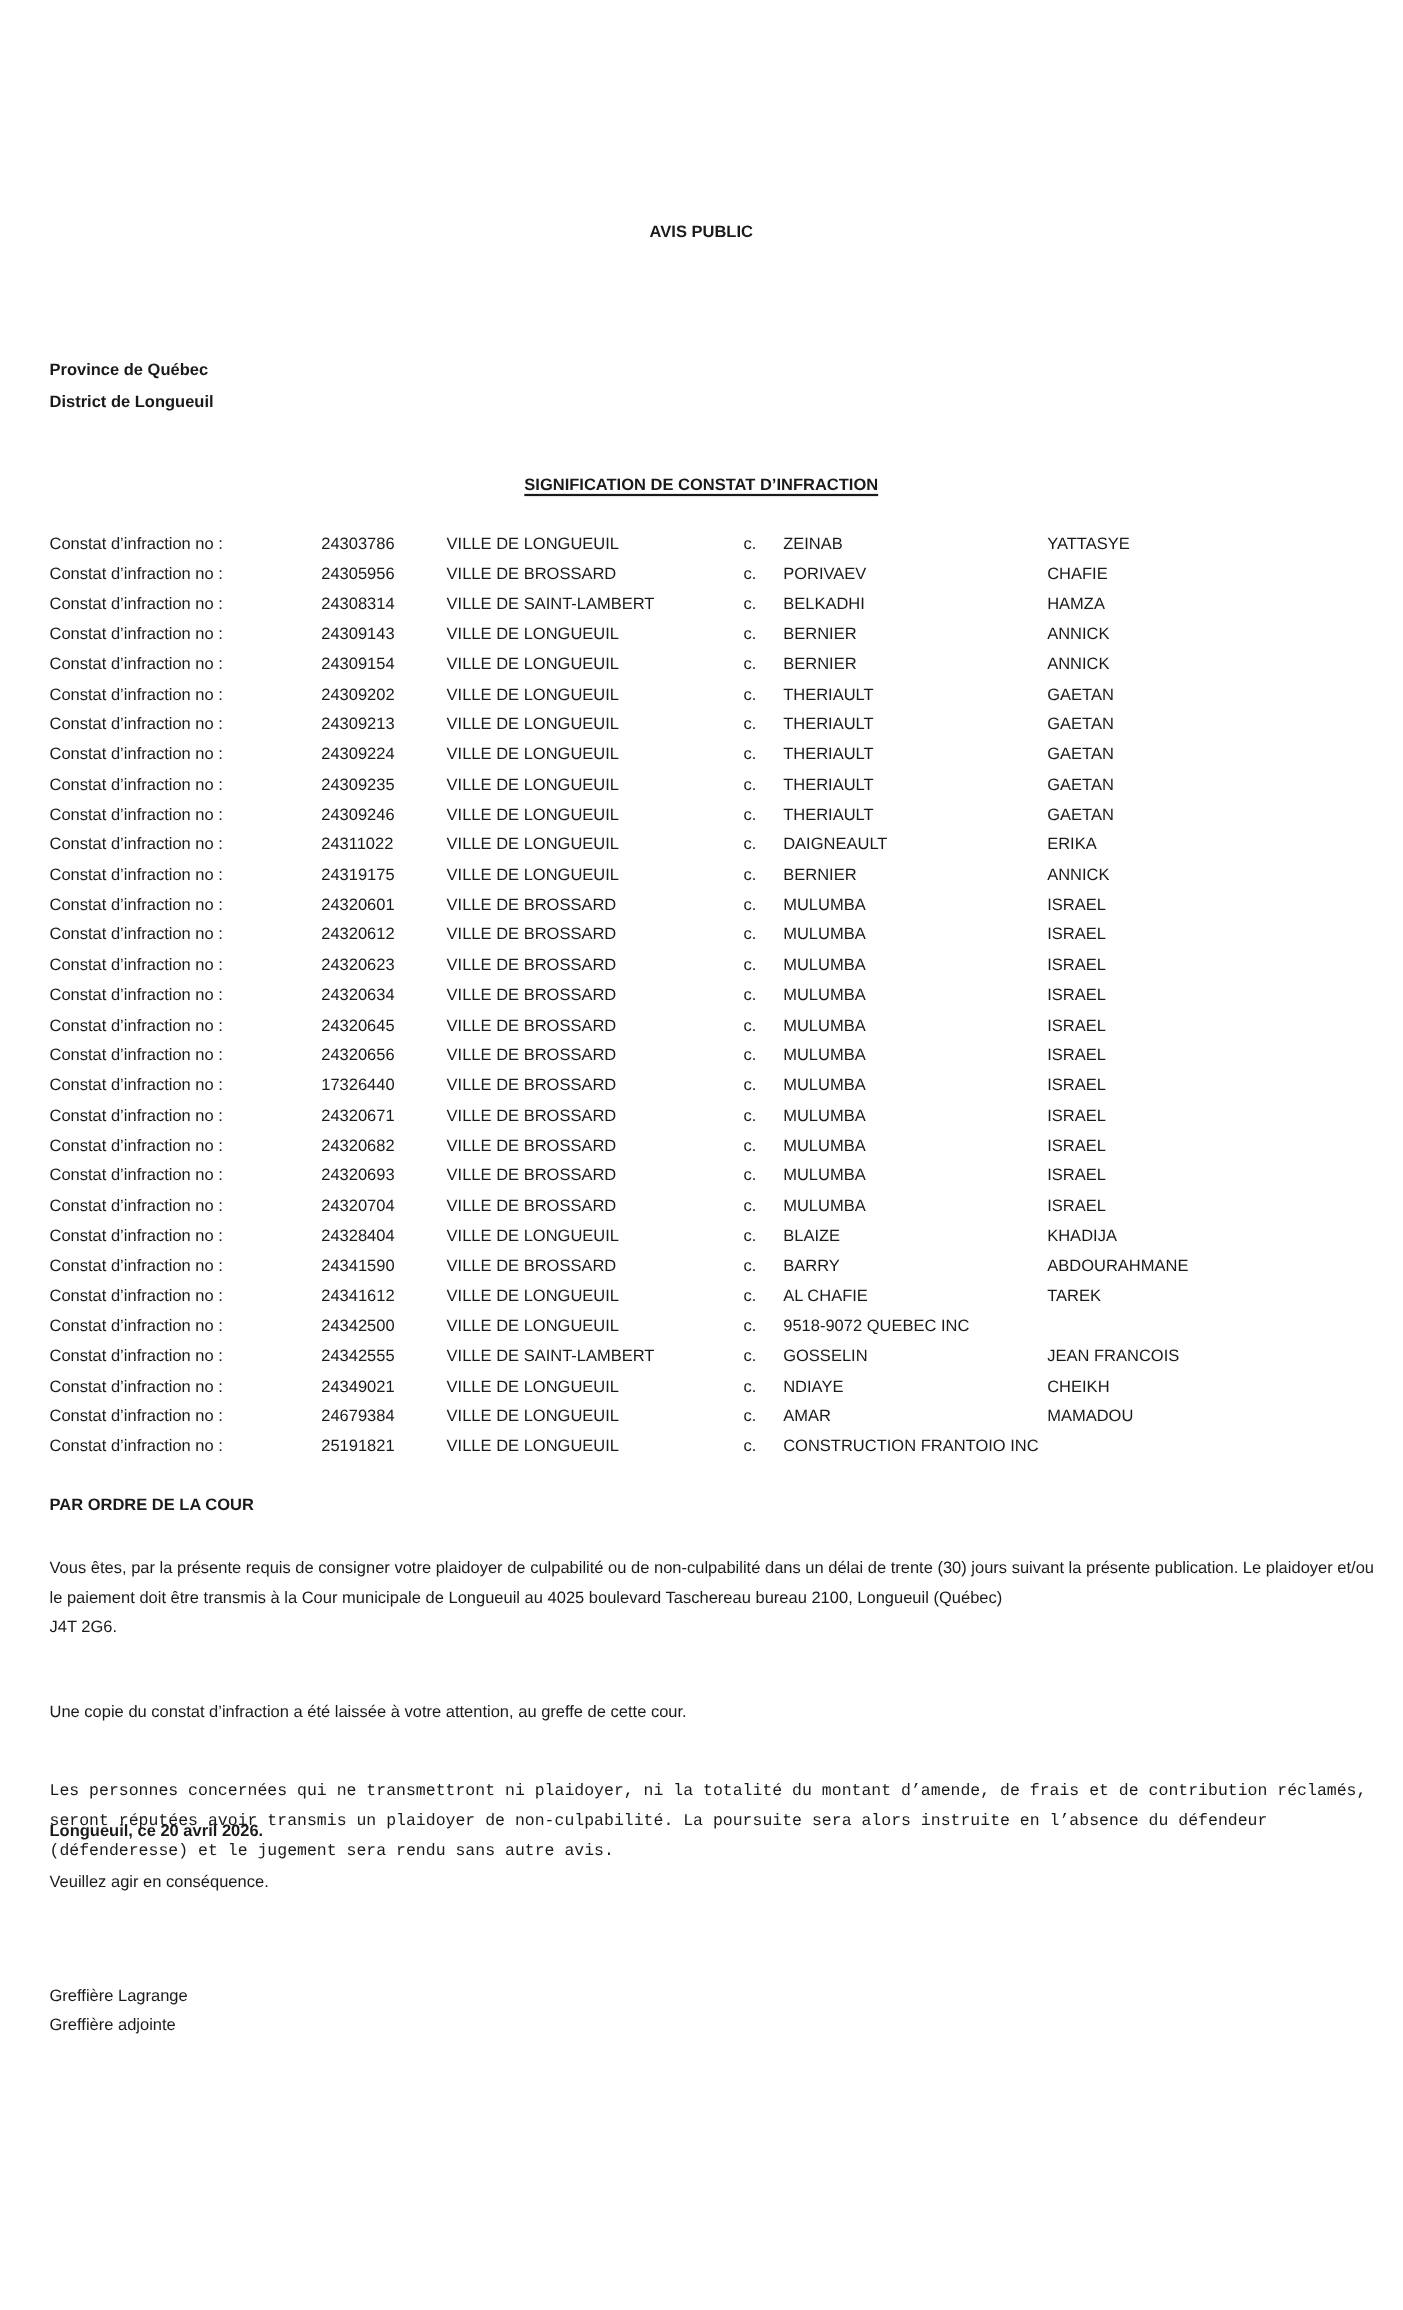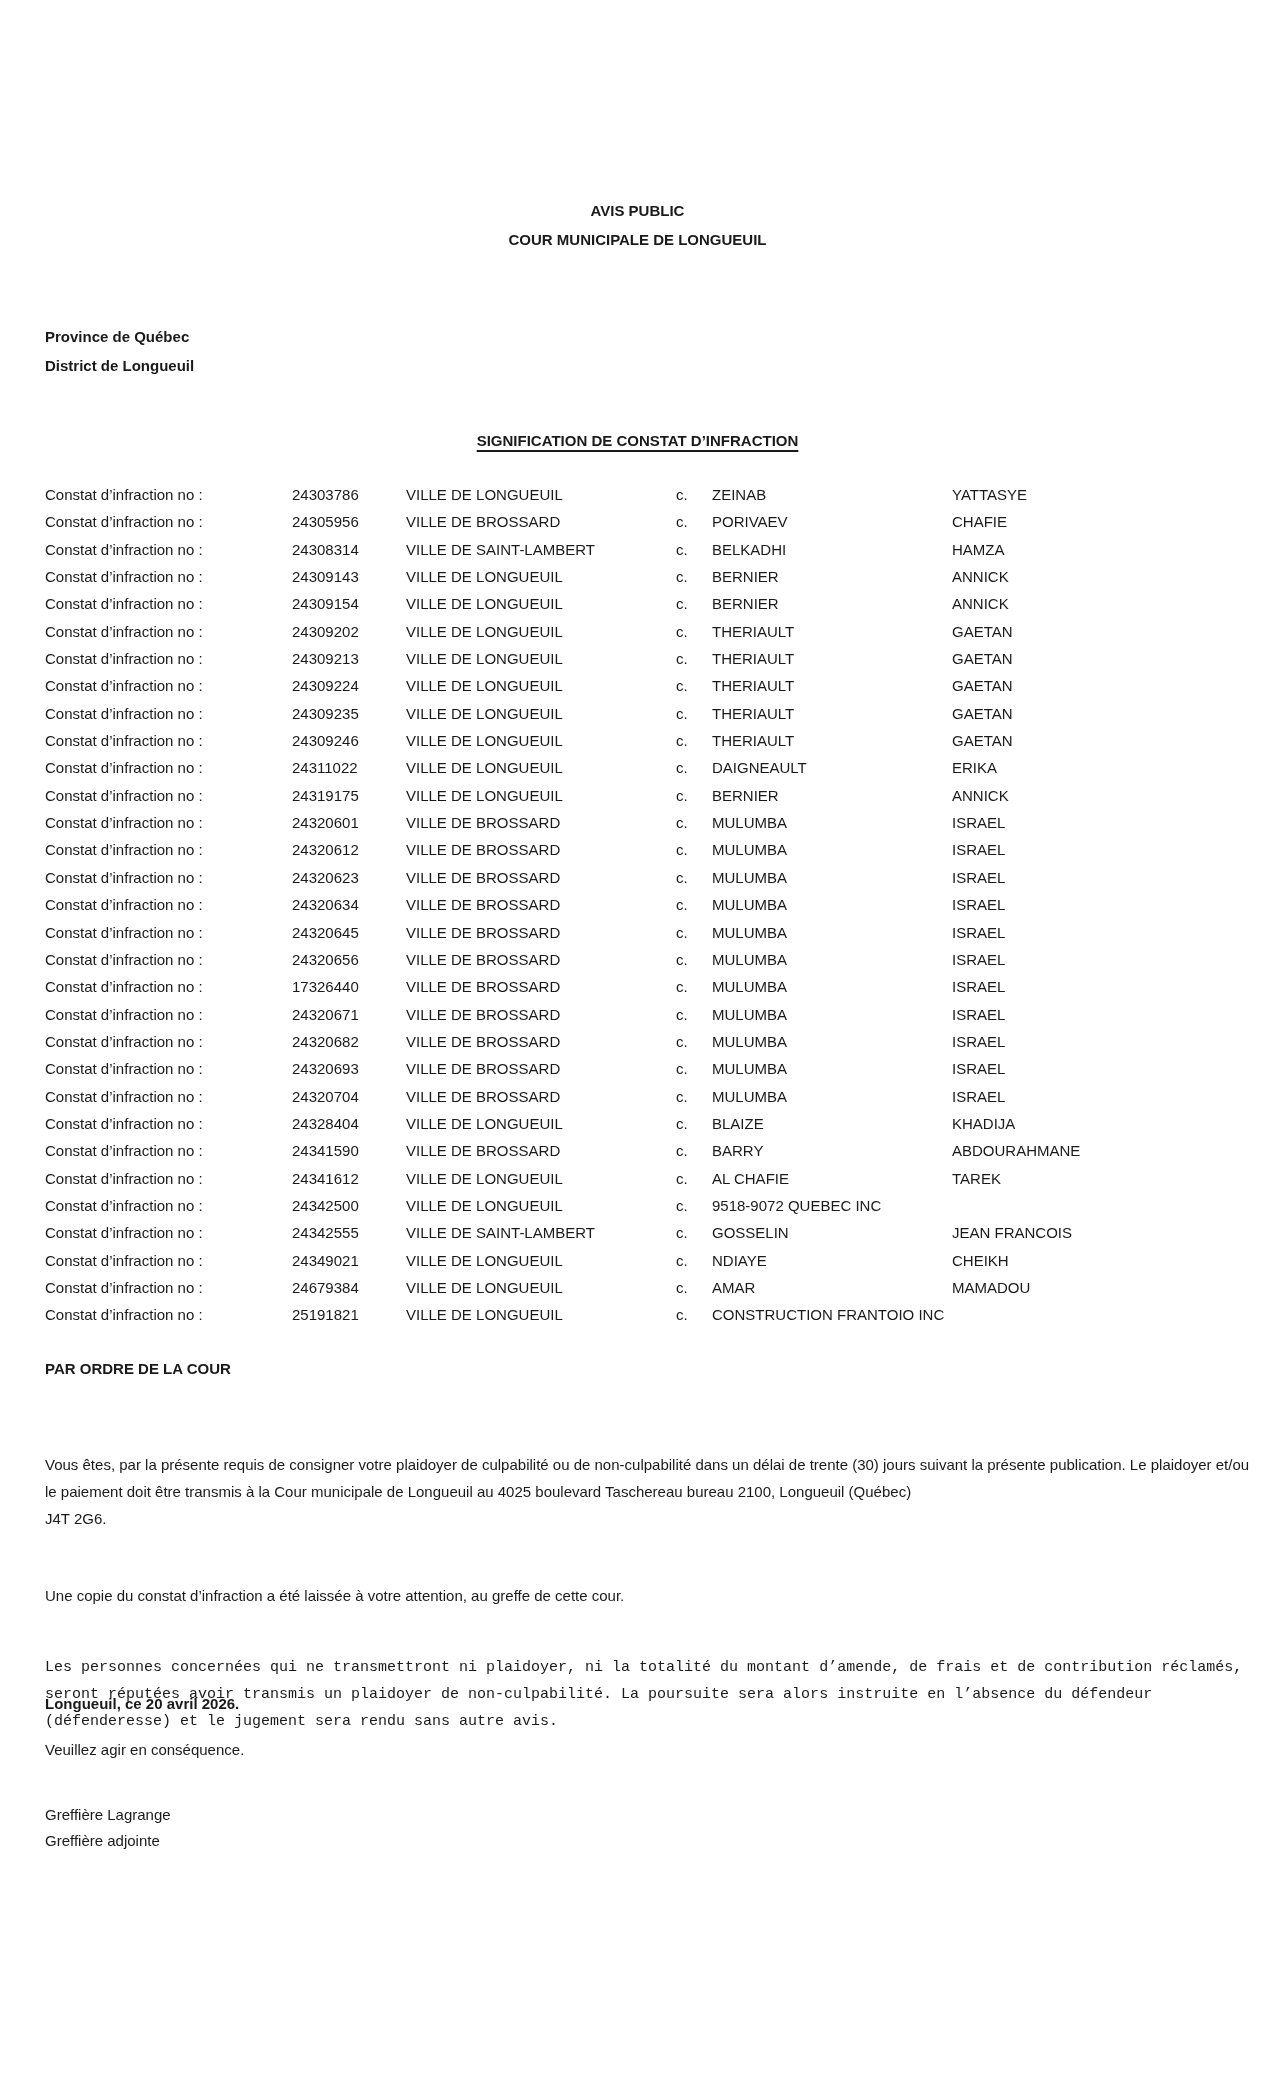--- a/index.html
+++ b/index.html
@@ -26,36 +26,35 @@
   .constats-table{position:absolute;left:45px;top:486px;width:1210px;}
   .row{position:relative;height:27.35px;}
   .row span{position:absolute;top:0;white-space:nowrap;}
   .c-label{left:0;}
   .c-number{left:247px;text-align:center;}
   .c-city{left:361px;}
   .c-vs{left:631px;}
   .c-last{left:667px;}
   .c-first{left:907px;}
   .order-heading{position:absolute;left:45px;top:1360px;font-weight:bold;}
-  .para{position:absolute;left:45px;width:1205px;line-height:27px;margin-top:39px;}
+  .para{position:absolute;left:45px;width:1205px;line-height:27px;}
   .para-plea{top:1412px;}
   .para-copy{top:1543px;}
   .para-warning{top:1615px;font-family:Liberation Mono, monospace;}
   .para-closing{top:1697px;}
   .para-dateline{top:1651px;font-weight:bold;}
   .signature-block{position:absolute;left:45px;top:1802px;line-height:26px;}
 </style>
 </head>
 <body>
 
 <div class="page">
 
   <div class="centered header-block">
     <div>AVIS PUBLIC</div>
-    <div>COUR MUNICIPALE DE LONGUEUIL</div>
   </div>
 
   <div class="province-block">
     <div>Province de Québec</div>
     <div>District de Longueuil</div>
   </div>
 
   <div class="centered section-title">SIGNIFICATION DE CONSTAT D’INFRACTION</div>
 
   <div class="constats-table">

